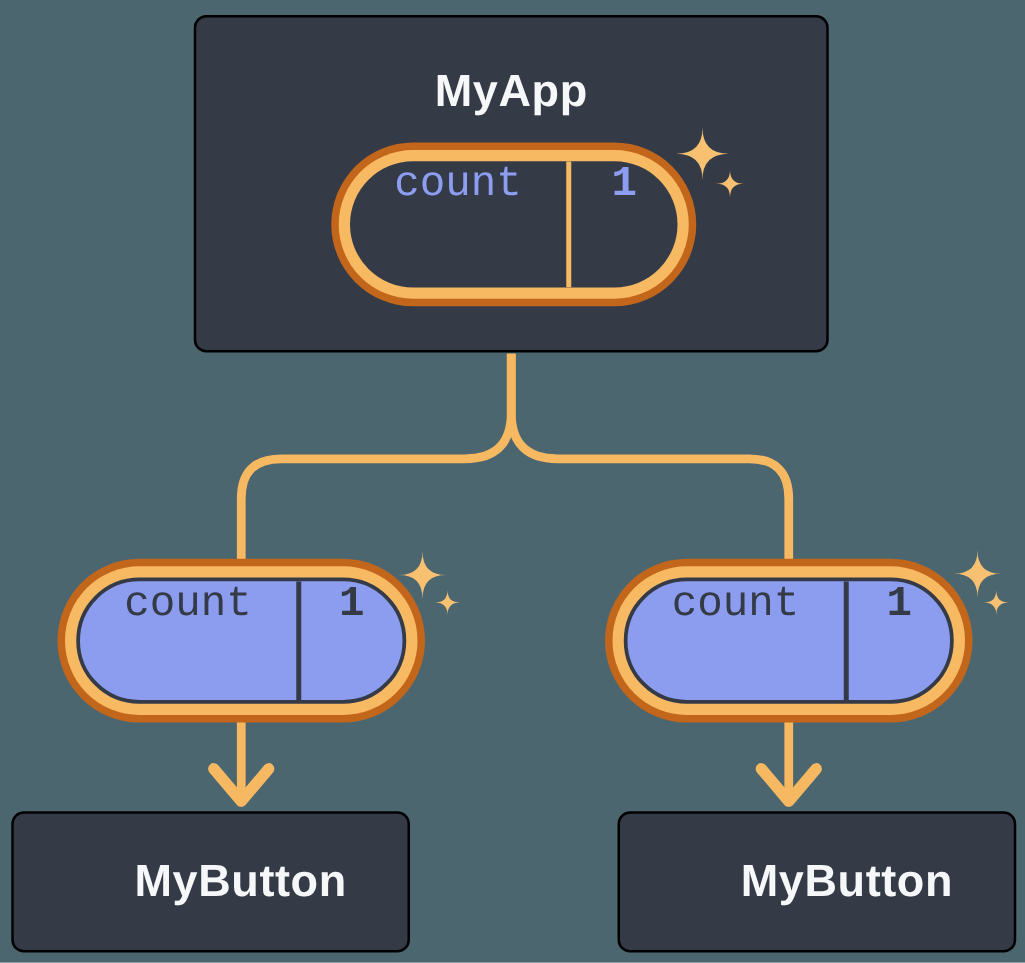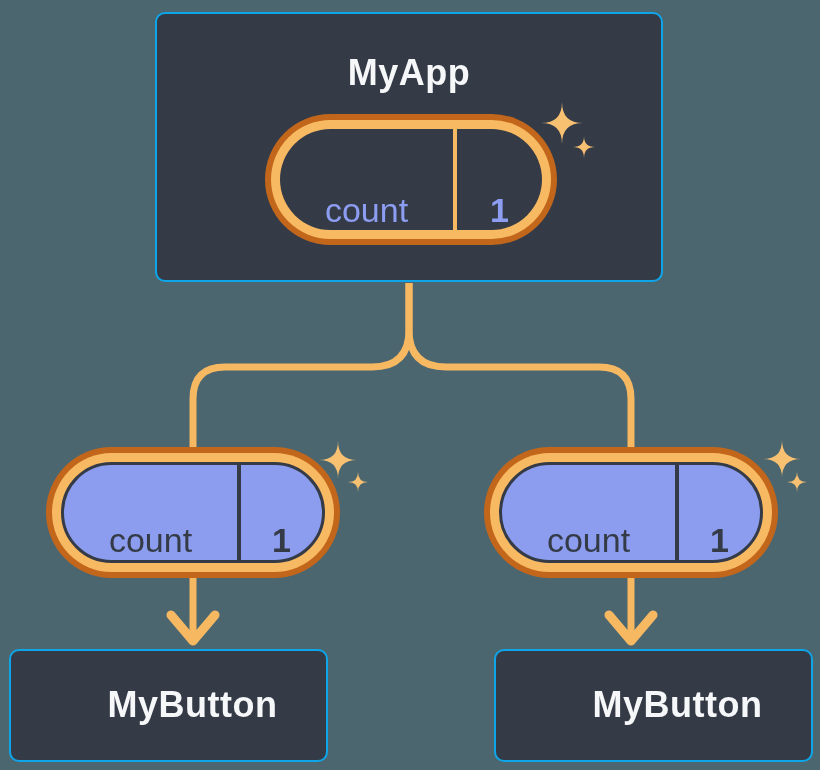--- a/index.html
+++ b/index.html
@@ -11,21 +11,21 @@
     overflow:hidden;
   }
   svg.layer{position:absolute;left:0;top:0;pointer-events:none;}
   .lines{z-index:1;}
   .sparkles{z-index:3;}
 
   
   .node{
     position:absolute;
     background:#343B47;
-    border:2px solid #0ea5e9;
+    border:2px solid #000000;
     border-radius:10px;
     box-sizing:border-box;
     z-index:2;
   }
   .node-title{
     color:#F6F7F9;
     font-size:36px;
     font-weight:600;
     text-align:center;
     letter-spacing:0.5px;
@@ -46,23 +46,24 @@
   }
   .pill-mid{
     position:absolute;inset:6px;
     background:#F8B963;
     border-radius:999px;
   }
   .pill-inner{
     position:absolute;inset:15px;
     border-radius:999px;
     display:flex;
-    align-items:flex-end;
+    align-items:flex-start;
     overflow:hidden;
     box-sizing:border-box;
+    font-family:Liberation Mono, monospace;
   }
   .pill-dark .pill-inner{background:#343B47;}
   .pill-purple .pill-inner{
     background:#8C9DF0;
     border:3px solid #343B47;
   }
   .cell{
     display:flex;align-items:center;justify-content:center;
     font-size:34px;
   }

